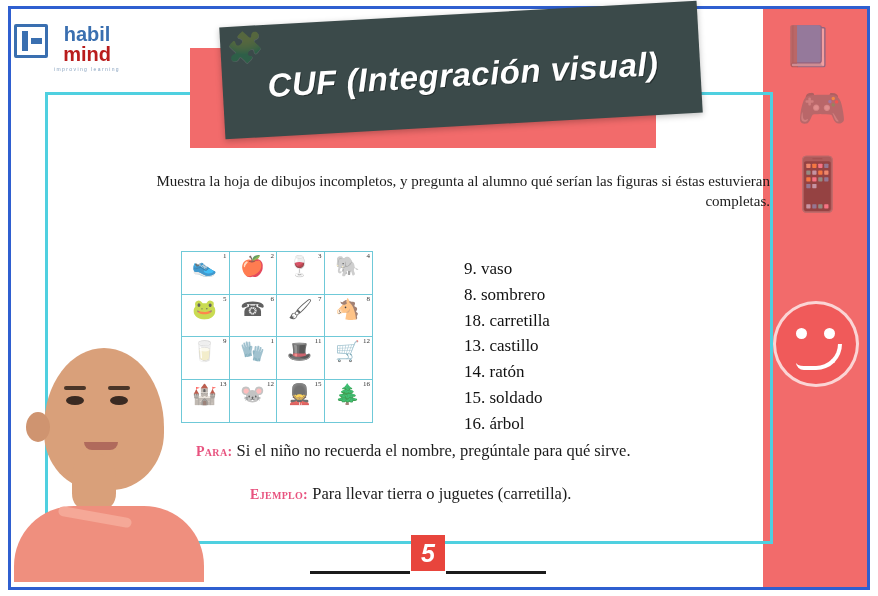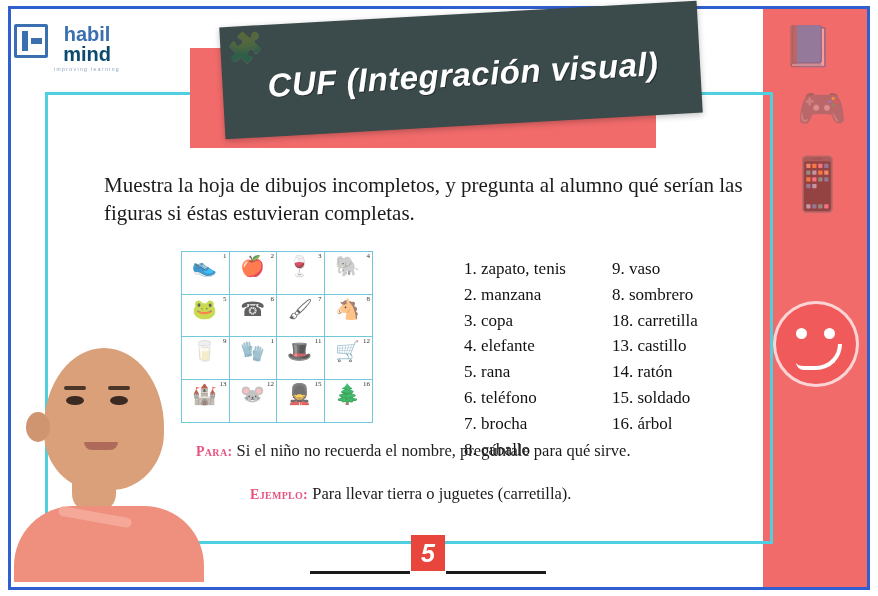--- a/index.html
+++ b/index.html
@@ -125,21 +125,21 @@
     top: 11px;
     width: 11px;
     height: 6px;
     background: #3a6fb0;
   }
   .logo .words {
     font-family: "Liberation Sans", sans-serif;
     line-height: 1.0;
   }
   .logo .w1 { font-size: 20px; font-weight: bold; color: #3a6fb0; }
-  .logo .w2 { font-size: 20px; font-weight: bold; color: #0c4a6e; }
+  .logo .w2 { font-size: 20px; font-weight: bold; color: #b91c1c; }
   .logo .tag {
     font-size: 5px;
     letter-spacing: 1.4px;
     color: #8aa4c0;
     margin-top: 3px;
     font-family: "Liberation Sans", sans-serif;
   }
   
   .title-red {
     position: absolute;
@@ -181,22 +181,22 @@
     font-style: italic;
     letter-spacing: 0.5px;
     text-shadow: 1px 1px 0 rgba(0,0,0,0.35);
   }
   
   .instruction {
     position: absolute;
     left: 104px;
     top: 172px;
     width: 666px;
-    text-align: left;
-    font-size: 21px;
+    text-align: right;
+    font-size: 15px;
     color: #1b1b1b;
     line-height: 1.32;
   }
   
   .grid {
     position: absolute;
     left: 181px;
     top: 251px;
     width: 192px;
     height: 172px;
@@ -484,30 +484,20 @@
         <span class="num">15</span>
       </div>
     <div class="cell">
         <span class="art">🌲</span>
         <span class="num">16</span>
       </div>
   </div>
 
   <div class="answers">
     <ol>
-      <li>1. zapato, tenis</li>
-      <li>2. manzana</li>
-      <li>3. copa</li>
-      <li>4. elefante</li>
-      <li>5. rana</li>
-      <li>6. teléfono</li>
-      <li>7. brocha</li>
-      <li>8. caballo</li>
-    </ol>
-    <ol>
       <li>9. vaso</li>
       <li>8. sombrero</li>
       <li>18. carretilla</li>
       <li>13. castillo</li>
       <li>14. ratón</li>
       <li>15. soldado</li>
       <li>16. árbol</li>
     </ol>
   </div>
 

